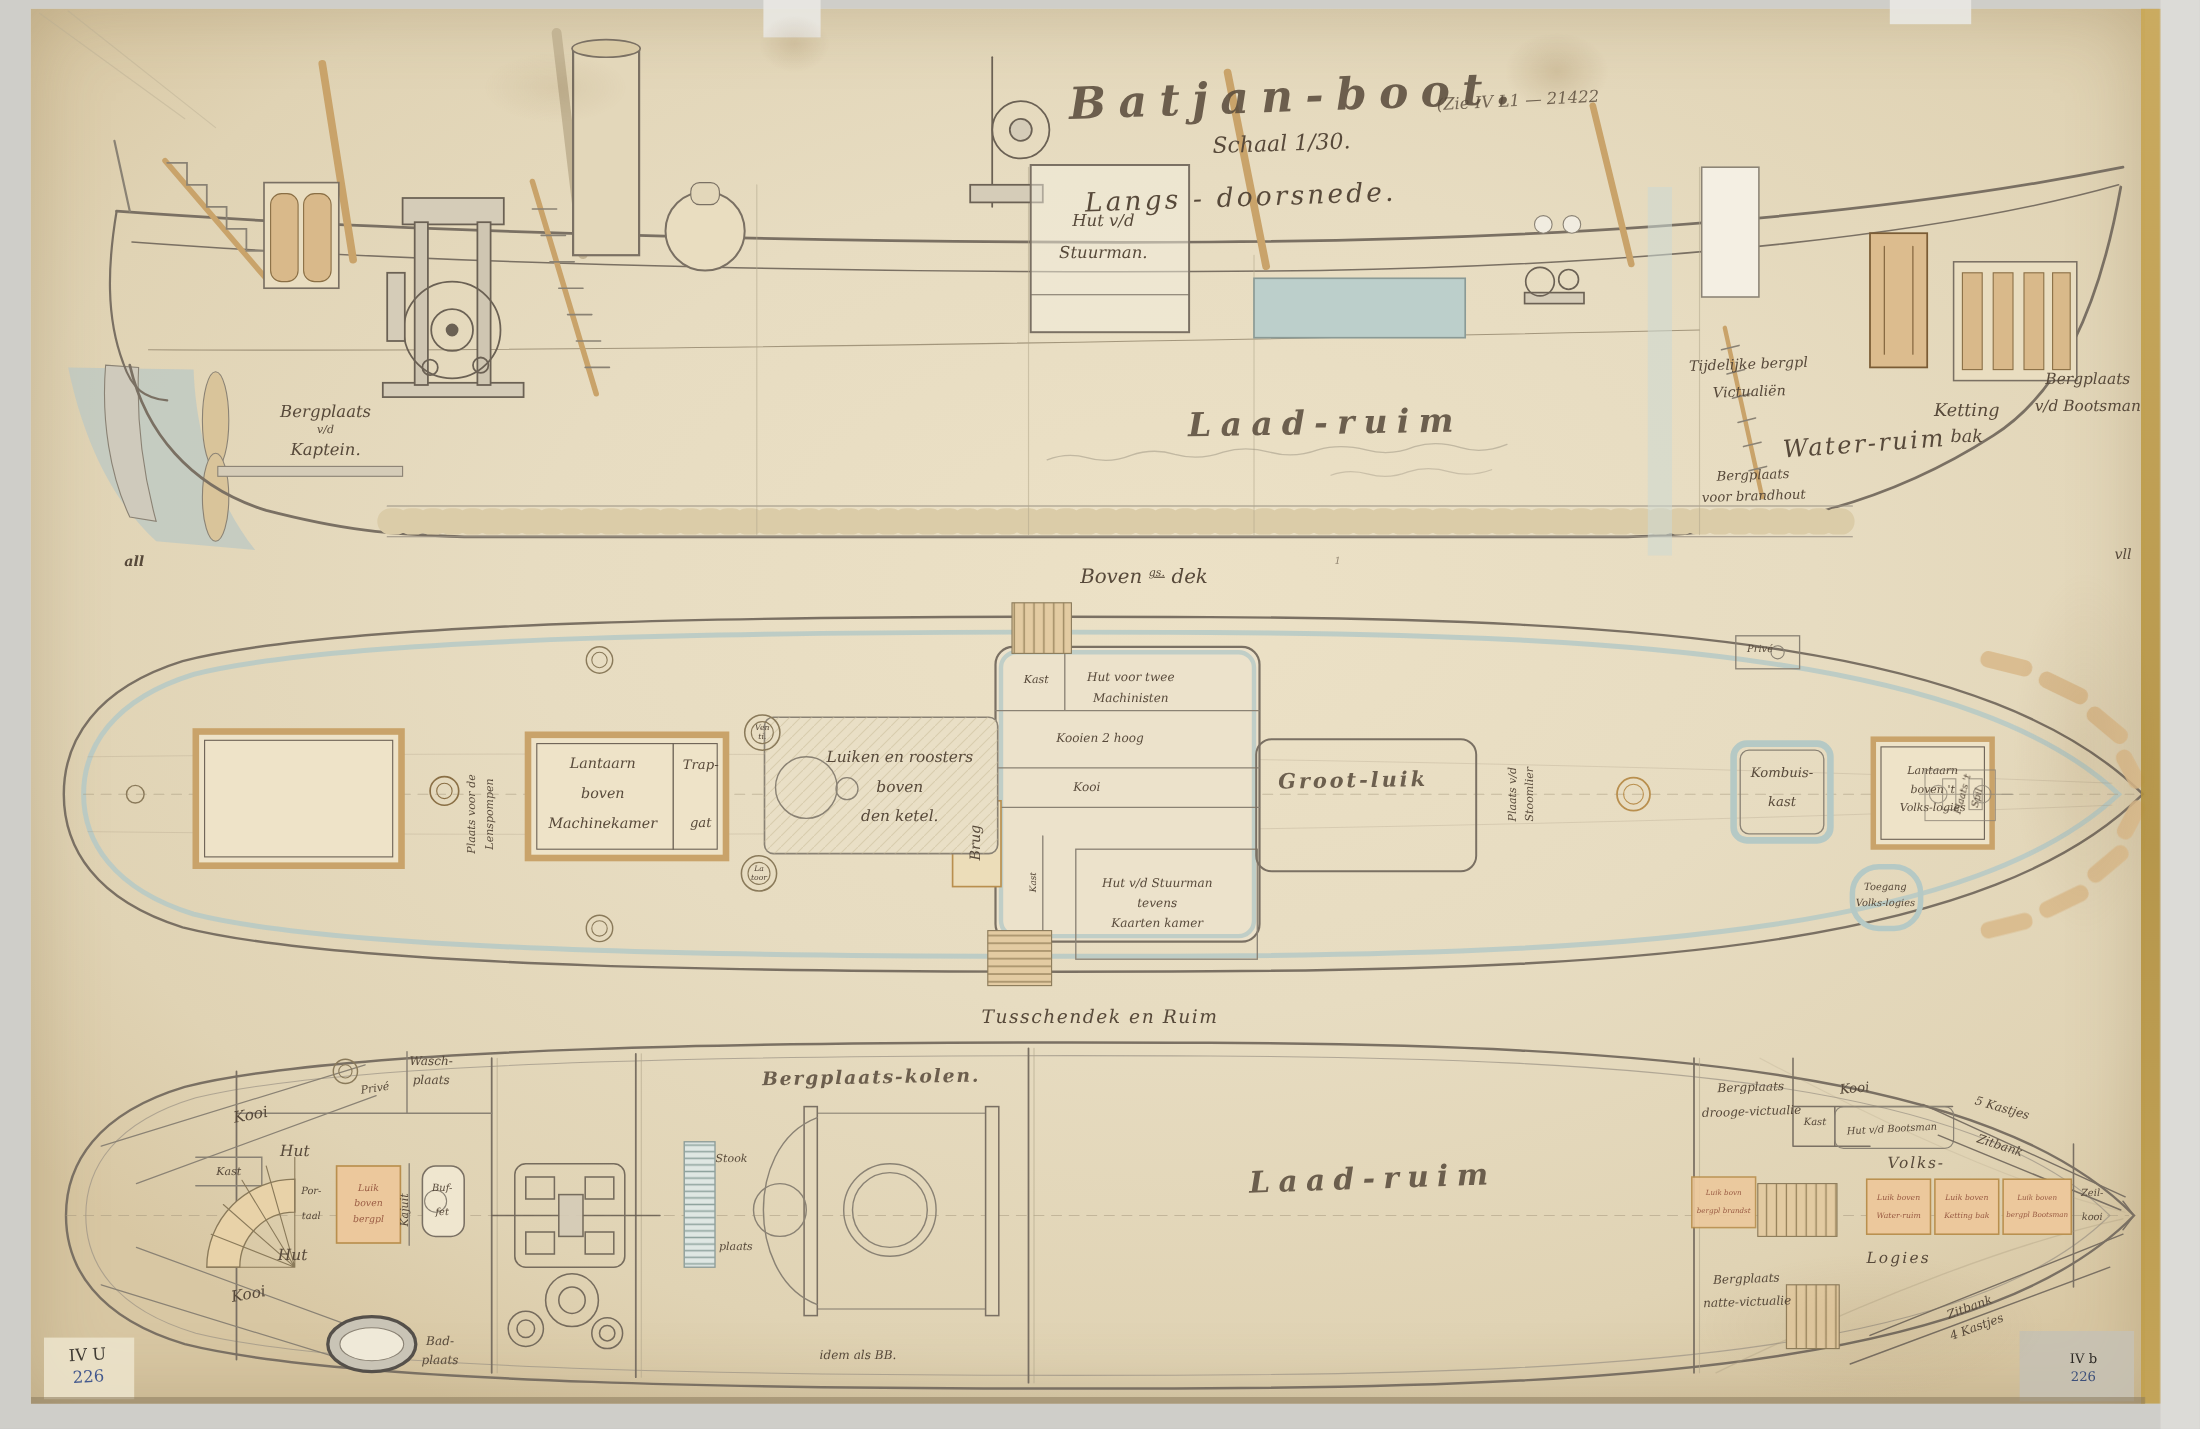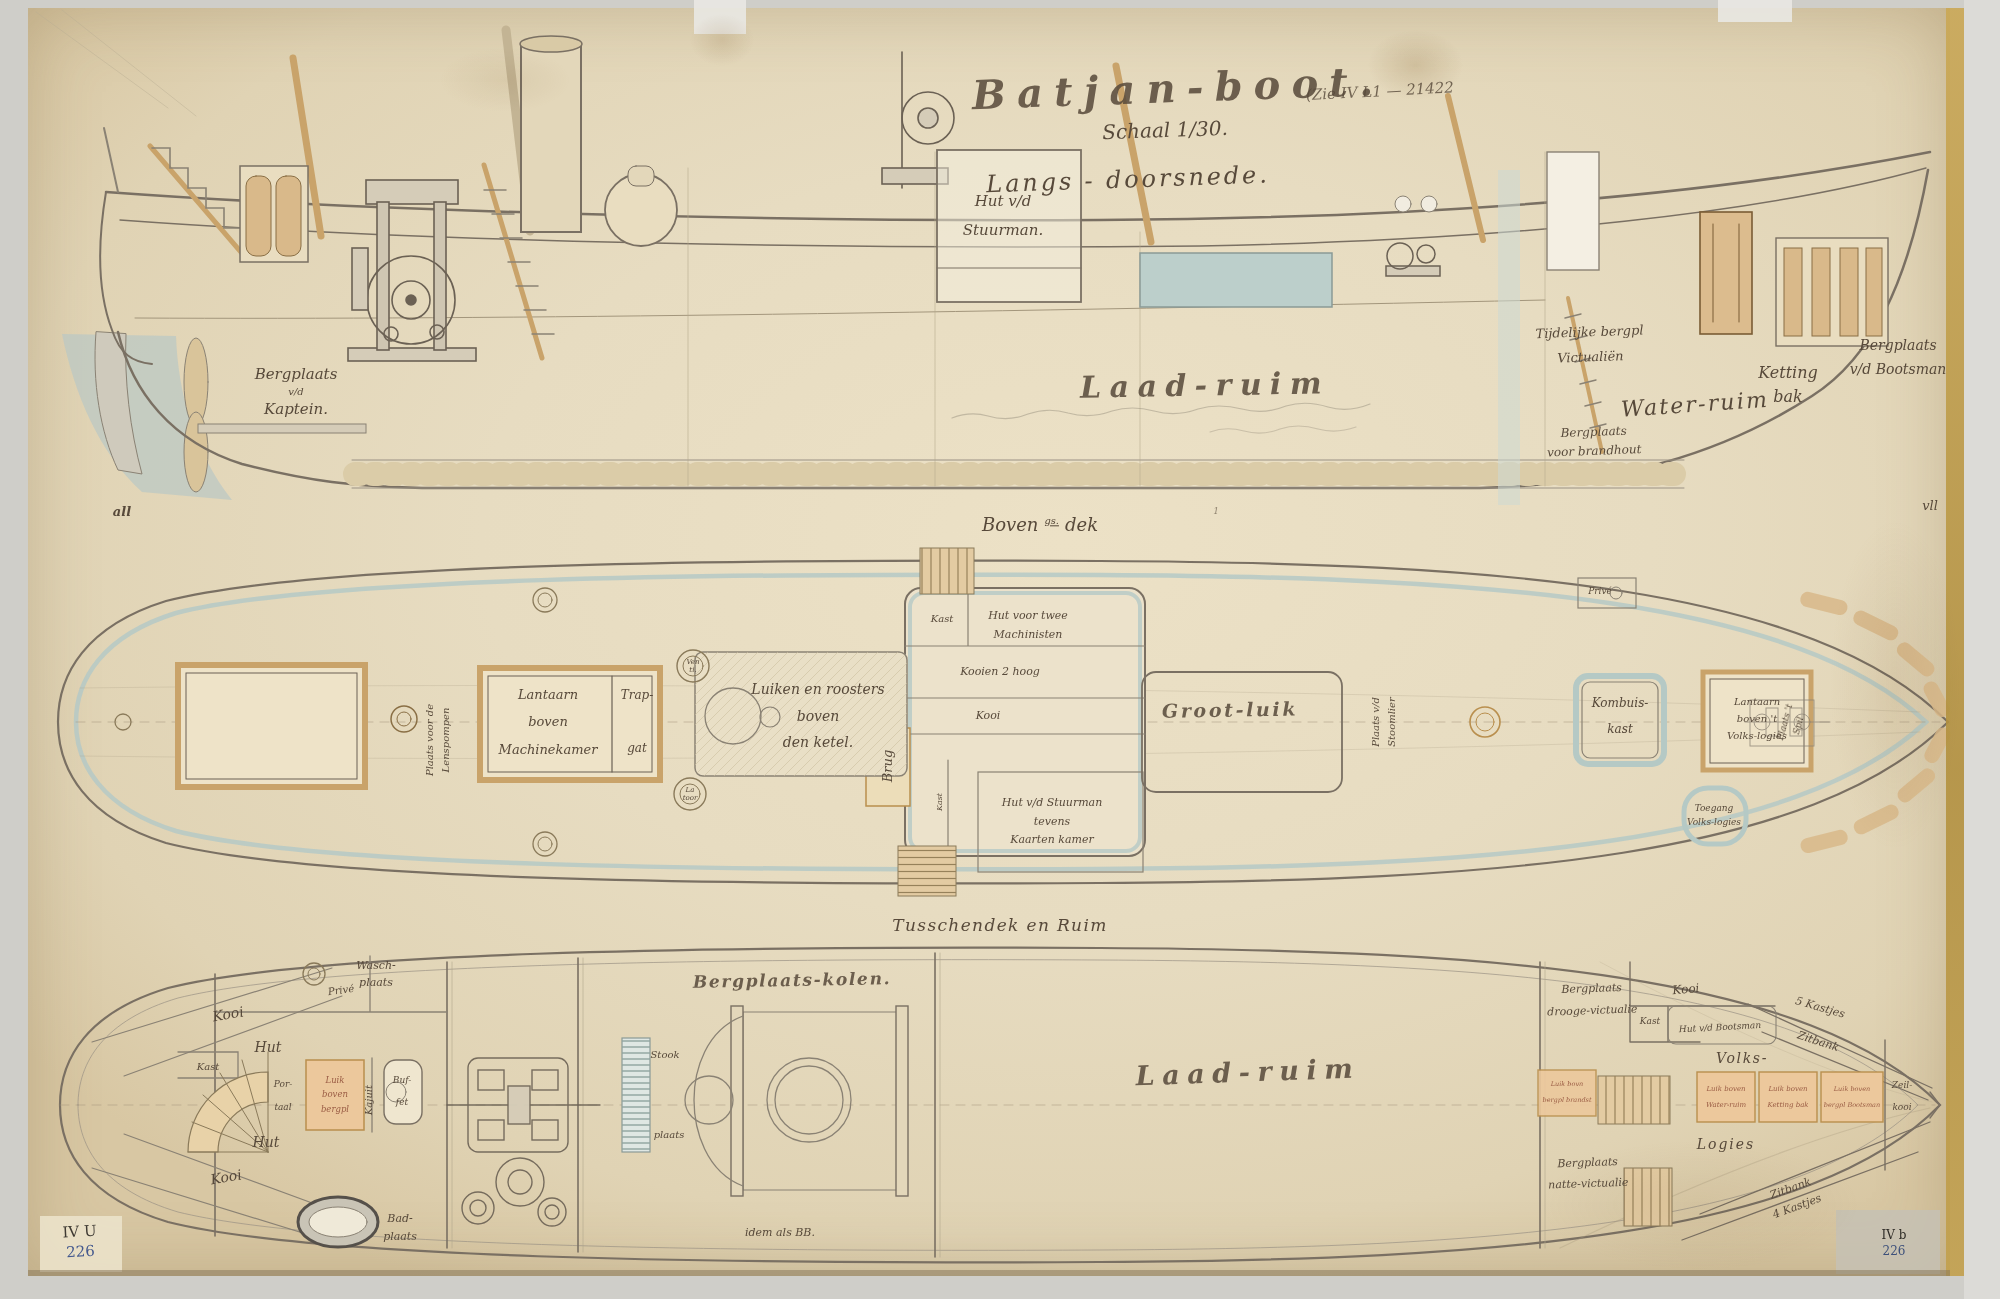--- a/index.html
+++ b/index.html
@@ -342,21 +342,21 @@
     <span>boven 't</span>
     <span>Volks-logies</span>
   </div>
   <div class="lbl" style="left:1792px;top:724px;font-size:9px;line-height:1.5;transform:translate(-50%,-50%) rotate(-75deg);">
     <span>Plaats 't</span>
     <span>Spil</span>
   </div>
   <div class="lbl" style="left:1600px;top:592px;font-size:9px;">Privé</div>
   <div class="lbl" style="left:1000px;top:925px;font-size:17px;letter-spacing:.08em;">Tusschendek en Ruim</div>
 
-  <div class="lbl" style="left:376px;top:974px;font-size:11px;line-height:1.5;text-align:center;">
+  <div class="lbl" style="left:392px;top:974px;font-size:11px;line-height:1.5;text-align:center;">
     <span>Wasch-</span>
     <span>plaats</span>
   </div>
   <div class="lbl" style="left:341px;top:990px;font-size:10px;transform:translate(-50%,-50%) rotate(-8deg);">Privé</div>
   <div class="lbl" style="left:228px;top:1014px;font-size:14px;transform:translate(-50%,-50%) rotate(-10deg);">Kooi</div>
   <div class="lbl" style="left:268px;top:1047px;font-size:14px;">Hut</div>
   <div class="lbl" style="left:208px;top:1066px;font-size:10px;">Kast</div>
   <div class="lbl" style="left:283px;top:1096px;font-size:9px;line-height:2.6;">
     <span>Por-</span>
     <span>taal</span>

